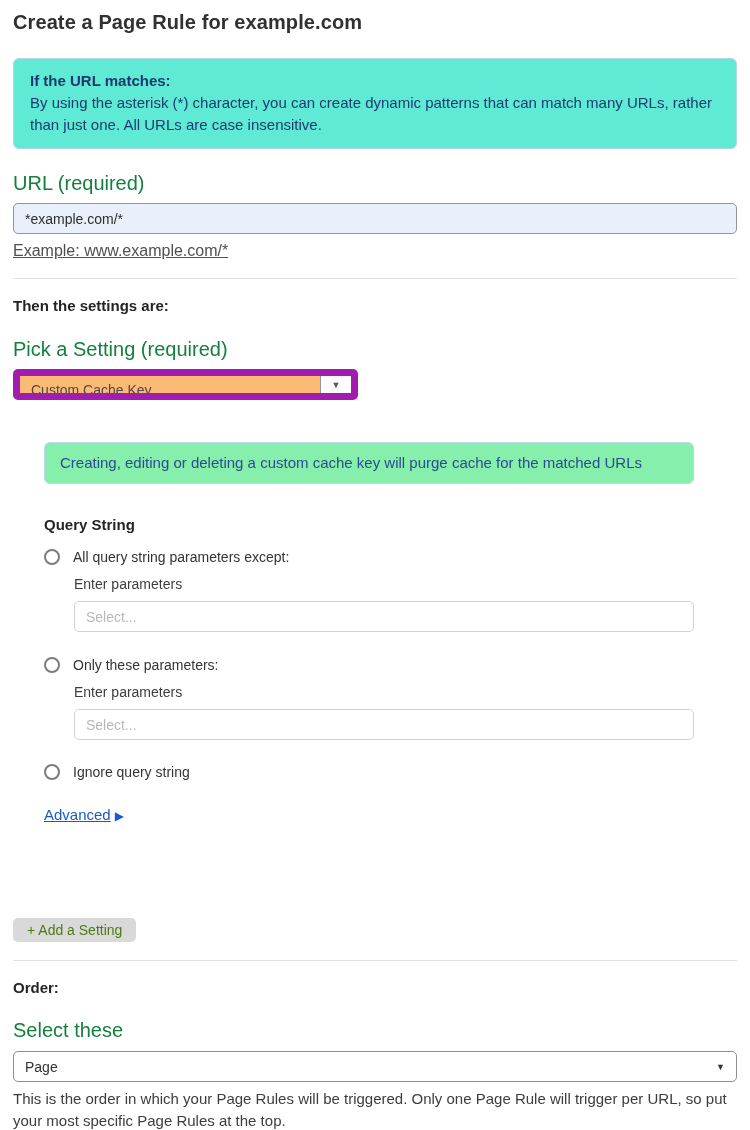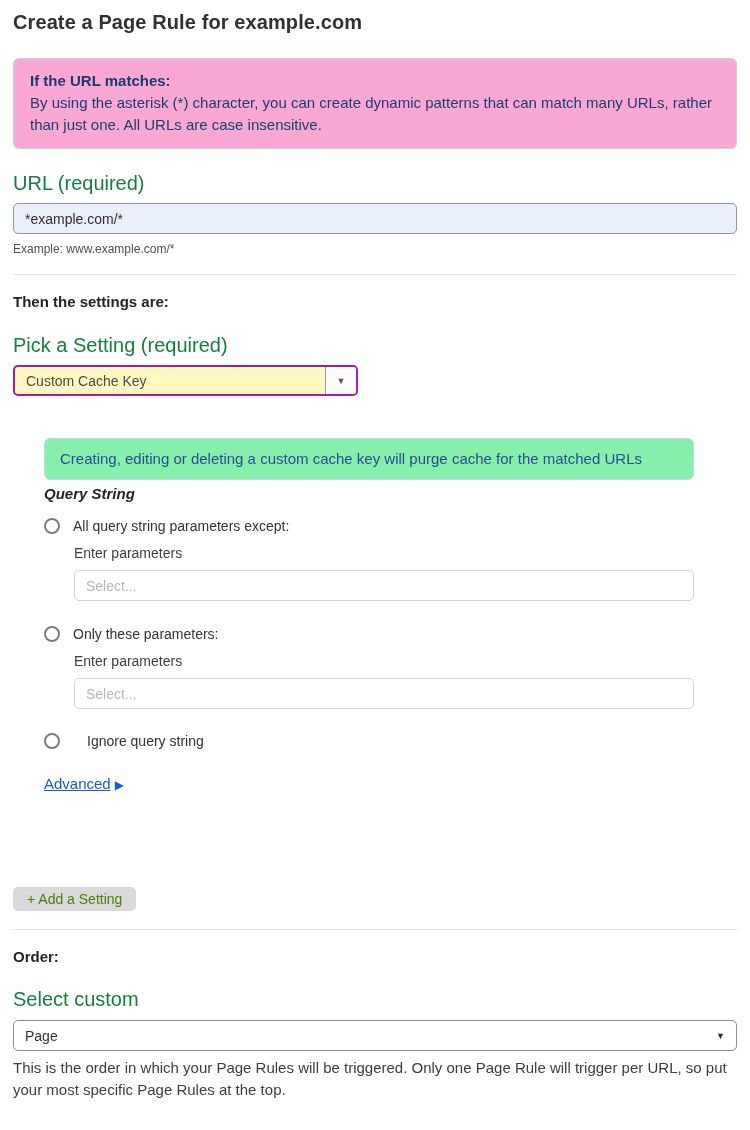--- a/index.html
+++ b/index.html
@@ -15,21 +15,21 @@
   h1.page-title {
     font-size: 20px;
     font-weight: bold;
     color: #313131;
     margin: 2px 0 24px 0;
     letter-spacing: .1px;
   }
 
   
   .info-box {
-    background: #f9a8d4;
+    background: #5eead4;
     border: 1px solid #b9d3ee;
     border-radius: 6px;
     padding: 11px 16px 12px 16px;
     font-size: 15px;
     line-height: 22px;
     color: #1e3c6d;
   }
   .info-box .info-heading { font-weight: bold; color: #1b3a6b; }
   .info-box .info-link {
     color: #2c5fc4;
@@ -50,47 +50,48 @@
     background: #e9f0fb;
     border: 1px solid #949494;
     border-radius: 5px;
     padding: 0 11px;
     font-size: 14px;
     color: #2e2e2e;
     font-family: "Liberation Sans", sans-serif;
     outline: none;
   }
   .helper-text {
-    font-size: 12px;
+    font-size: 16px;
     color: #4f4f4f;
     margin-top: 8px;
+    text-decoration: underline;
   }
 
   .divider {
     border: none;
     border-top: 1px solid #e2e2e2;
     margin: 18px 0;
   }
 
   .section-heading {
     font-size: 15px;
     font-weight: bold;
     color: #242424;
   }
 
   .pick-setting-block { margin-top: 24px; }
 
   
   .setting-dropdown {
     width: 345px;
     height: 31px;
-    border: 2px solid #a21caf;
-    border-radius: 5px;
-    display: flex;
-    background: #fef9c3;
+    border: 7px solid #a21caf;
+    border-radius: 5px;
+    display: flex;
+    background: #fdba74;
     cursor: pointer;
     overflow: hidden;
   }
   .setting-dropdown .dd-text {
     flex: 1;
     padding: 0 11px;
     line-height: 29px;
     font-size: 14px;
     color: #4a4a4a;
     white-space: nowrap;
@@ -115,21 +116,21 @@
   .notice-box {
     background: #86efac;
     border: 1px solid #bdd7f5;
     border-radius: 6px;
     padding: 10px 15px;
     font-size: 15px;
     color: #2a4d8f;
     line-height: 20px;
   }
 
-  .qs-heading { margin-top: 5px; font-style: italic; }
+  .qs-heading { margin-top: 32px; }
 
   .radio-row {
     display: flex;
     align-items: center;
     margin-top: 16px;
     cursor: pointer;
   }
   .radio-circle {
     width: 16px;
     height: 16px;
@@ -280,36 +281,36 @@
 
     <div class="radio-row" style="margin-top:25px;">
       <span class="radio-circle"></span>
       <span class="radio-label">Only these parameters:</span>
     </div>
     <div class="radio-sub">
       <div class="sub-label">Enter parameters</div>
       <input class="select-input" type="text" placeholder="Select..." style="">
     </div>
 
-    <div class="radio-row" style="margin-top:24px;gap:14px;">
+    <div class="radio-row" style="margin-top:24px;">
       <span class="radio-circle"></span>
       <span class="radio-label">Ignore query string</span>
     </div>
 
     <a class="advanced-link"><span class="advanced-text">Advanced</span><span class="advanced-caret">▶</span></a>
 
   </div>
 
   <button class="add-setting-btn">+ Add a Setting</button>
 
   <hr class="divider">
 
   <div class="section-heading">Order:</div>
 
-  <div class="field-label order-label">Select custom</div>
+  <div class="field-label order-label">Select these</div>
   <div class="order-select">
     <span>Page</span>
     <span class="dd-caret">▼</span>
   </div>
   <div class="order-helper">This is the order in which your Page Rules will be triggered. Only one Page Rule will trigger per URL, so put your most specific Page Rules at the top.</div>
 
   
 
   
 

